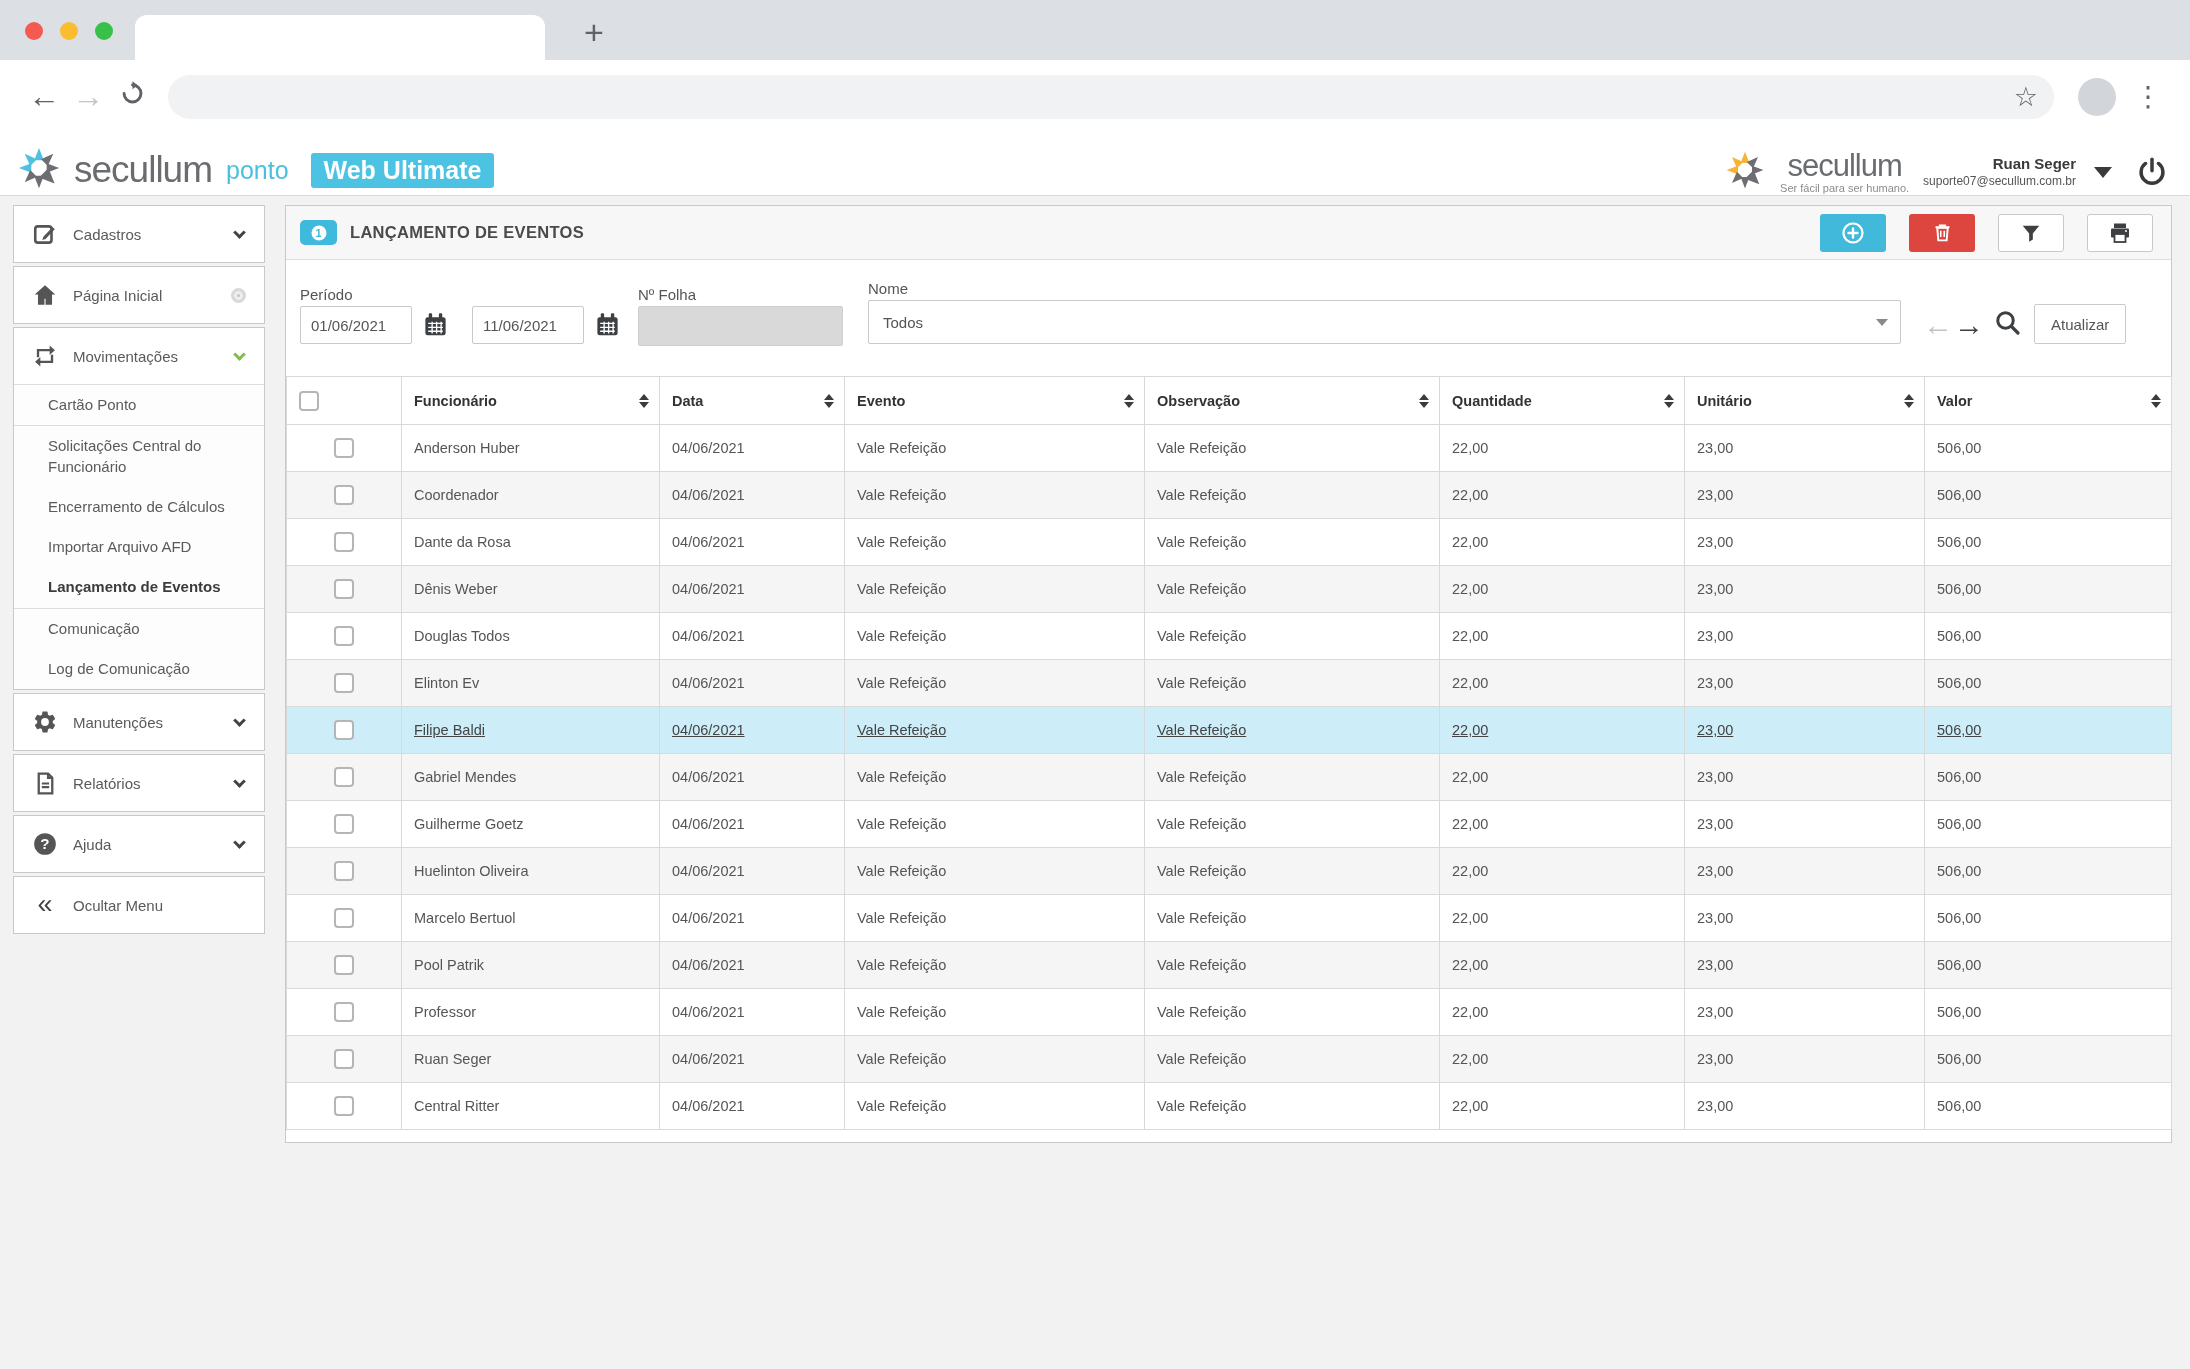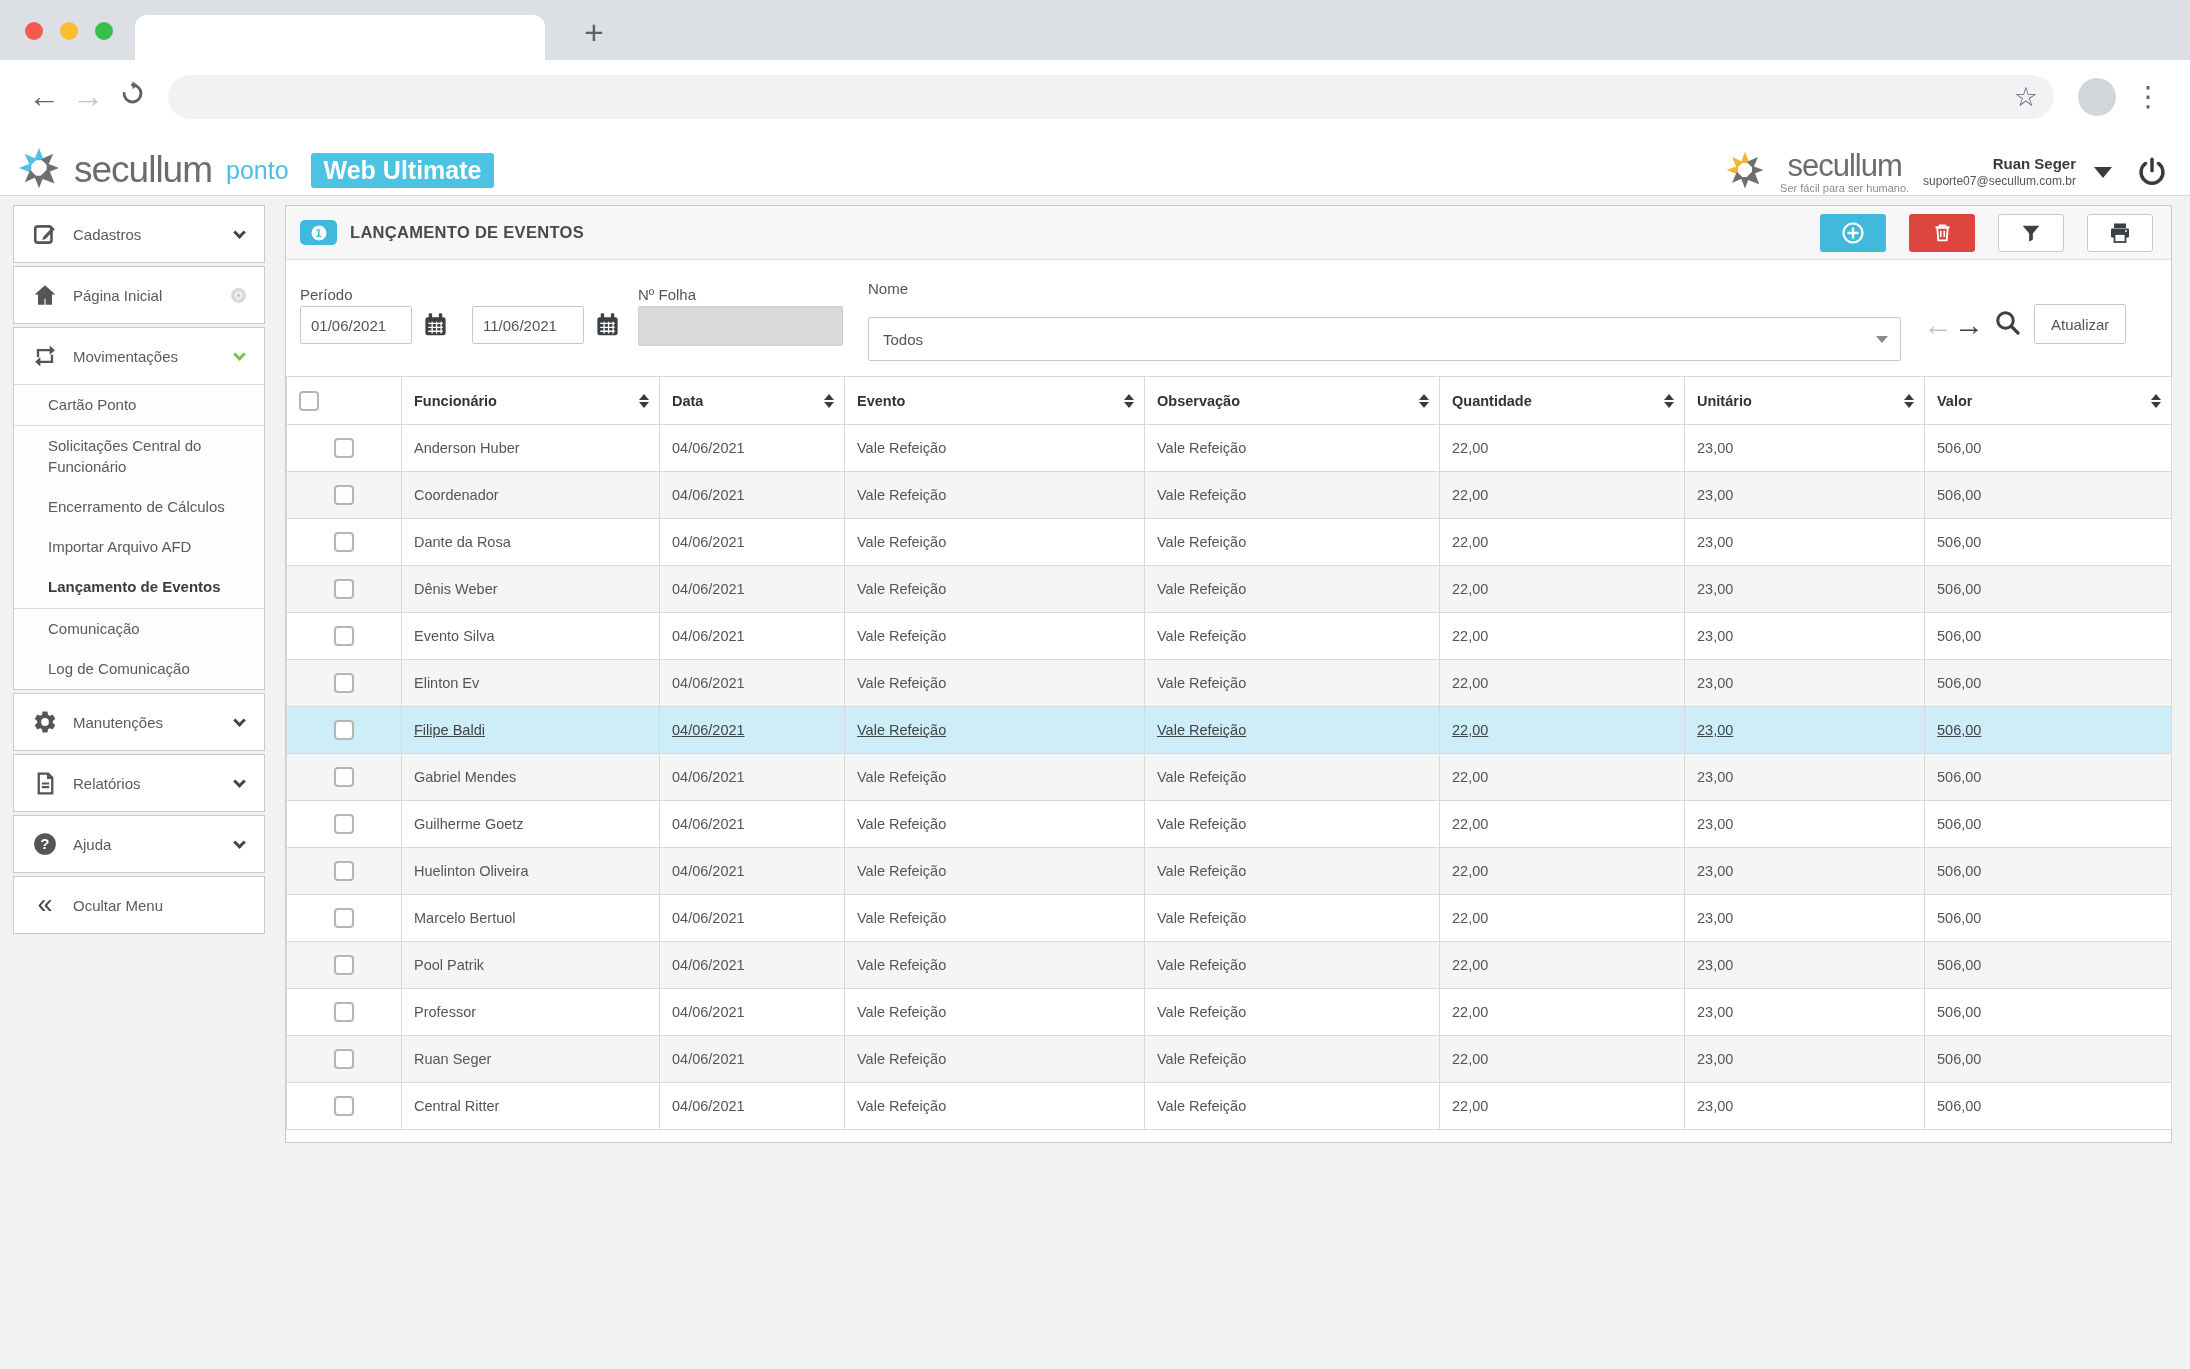--- a/index.html
+++ b/index.html
@@ -328,21 +328,21 @@
             <rect x="15" y="2" width="3" height="5" rx="1" fill="#3c4043"></rect>
             <rect x="3" y="5.5" width="18" height="16" rx="2" fill="#3c4043"></rect>
             <path d="M5.5 11h13M5.5 14.5h13M5.5 18h13M9 9.5v10.5M13 9.5v10.5M17 9.5v10.5" stroke="#fff" stroke-width="1.2"></path>
           </svg>
       </span>
 
       <span class="flabel" style="left:352px; top:26px;">Nº Folha</span>
       <input class="finput folha-input" style="left: 352px; top: 46px; width: 205px;" disabled="" value="">
 
       <span class="flabel" style="left:582px; top:20px;">Nome</span>
-      <div class="nome-select" style="left:582px; top:40px; width:1033px;margin-top:17px;">
+      <div class="nome-select" style="left:582px; top:40px; width:1033px;">
         <span>Todos</span>
         <span class="select-caret"></span>
       </div>
 
       <span class="farrow prev" style="left:1637px; top:50px;">←</span>
       <span class="farrow next" style="left:1668px; top:50px;">→</span>
       <span class="fsearch" style="left:1707px; top:48px;">
         <svg width="30" height="30" viewBox="0 0 24 24">
             <circle cx="10" cy="10" r="6.2" fill="none" stroke="#3c4043" stroke-width="2.4"></circle>
             <path d="M14.8 14.8 20 20" stroke="#3c4043" stroke-width="2.6" stroke-linecap="round"></path>
@@ -431,21 +431,21 @@
     <td>Dênis Weber</td>
     <td>04/06/2021</td>
     <td>Vale Refeição</td>
     <td>Vale Refeição</td>
     <td>22,00</td>
     <td>23,00</td>
     <td>506,00</td>
   </tr>
           <tr>
     <td class="cb-cell"><input type="checkbox" class="cb" style=""></td>
-    <td>Evento Silva</td>
+    <td>Douglas Todos</td>
     <td>04/06/2021</td>
     <td>Vale Refeição</td>
     <td>Vale Refeição</td>
     <td>22,00</td>
     <td>23,00</td>
     <td>506,00</td>
   </tr>
           <tr>
     <td class="cb-cell"><input type="checkbox" class="cb" style=""></td>
     <td>Elinton Ev</td>

